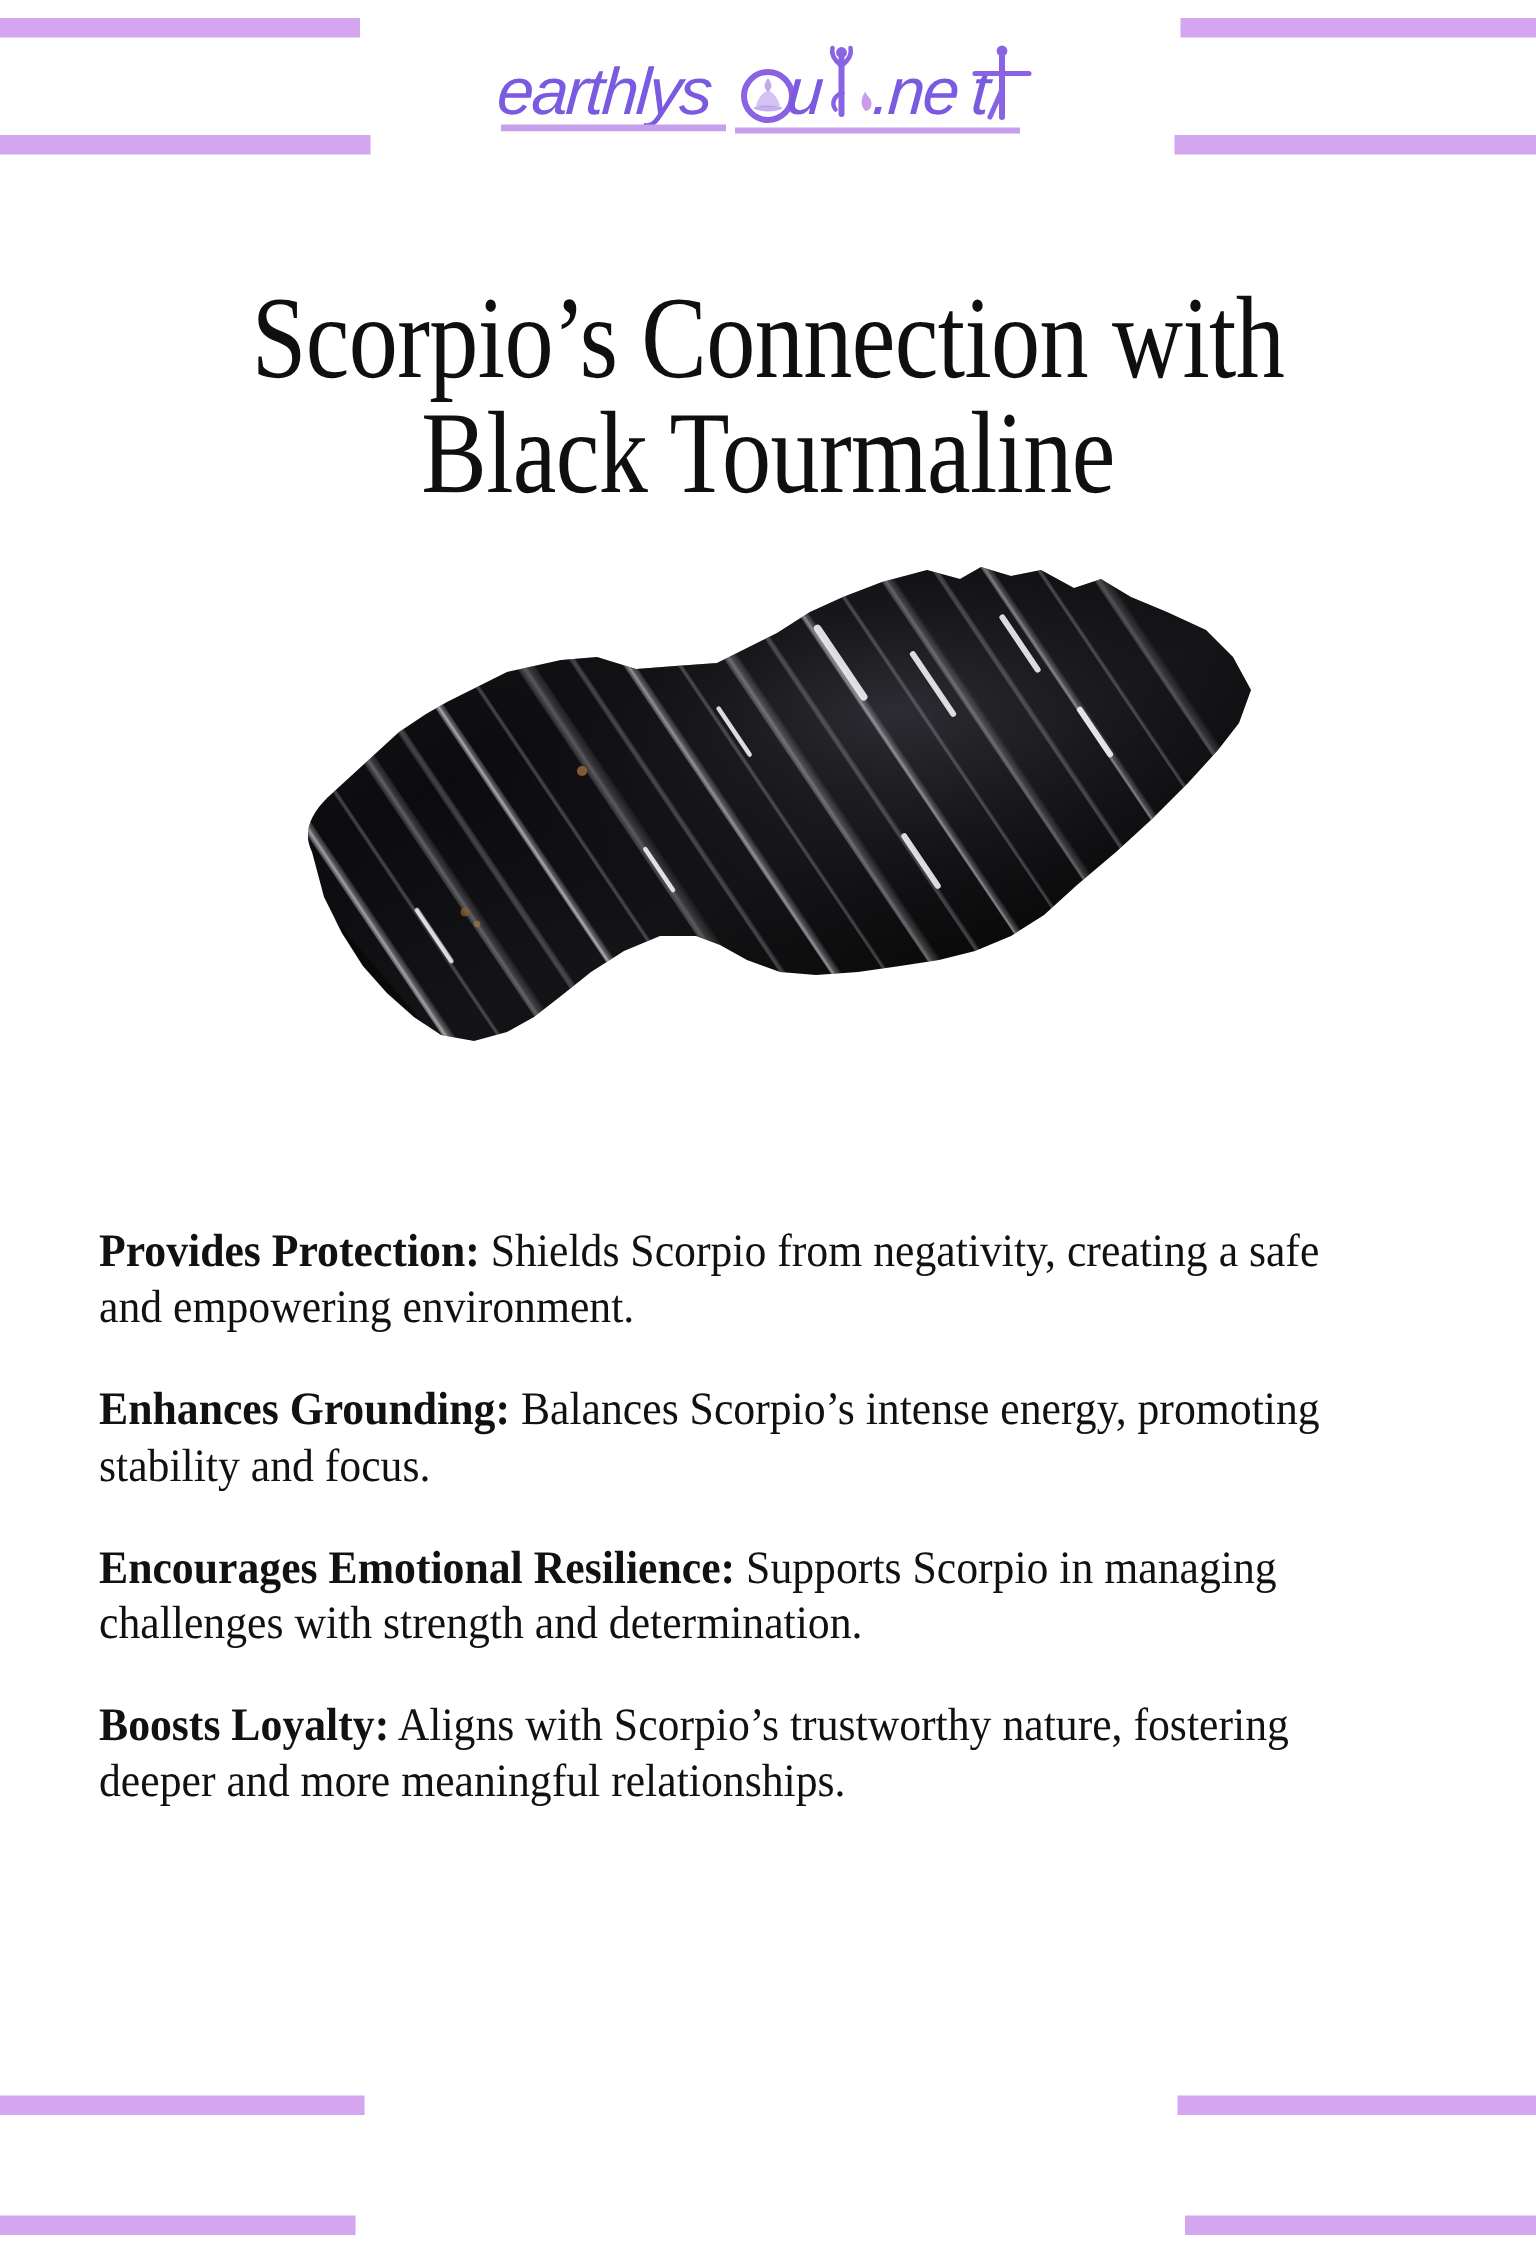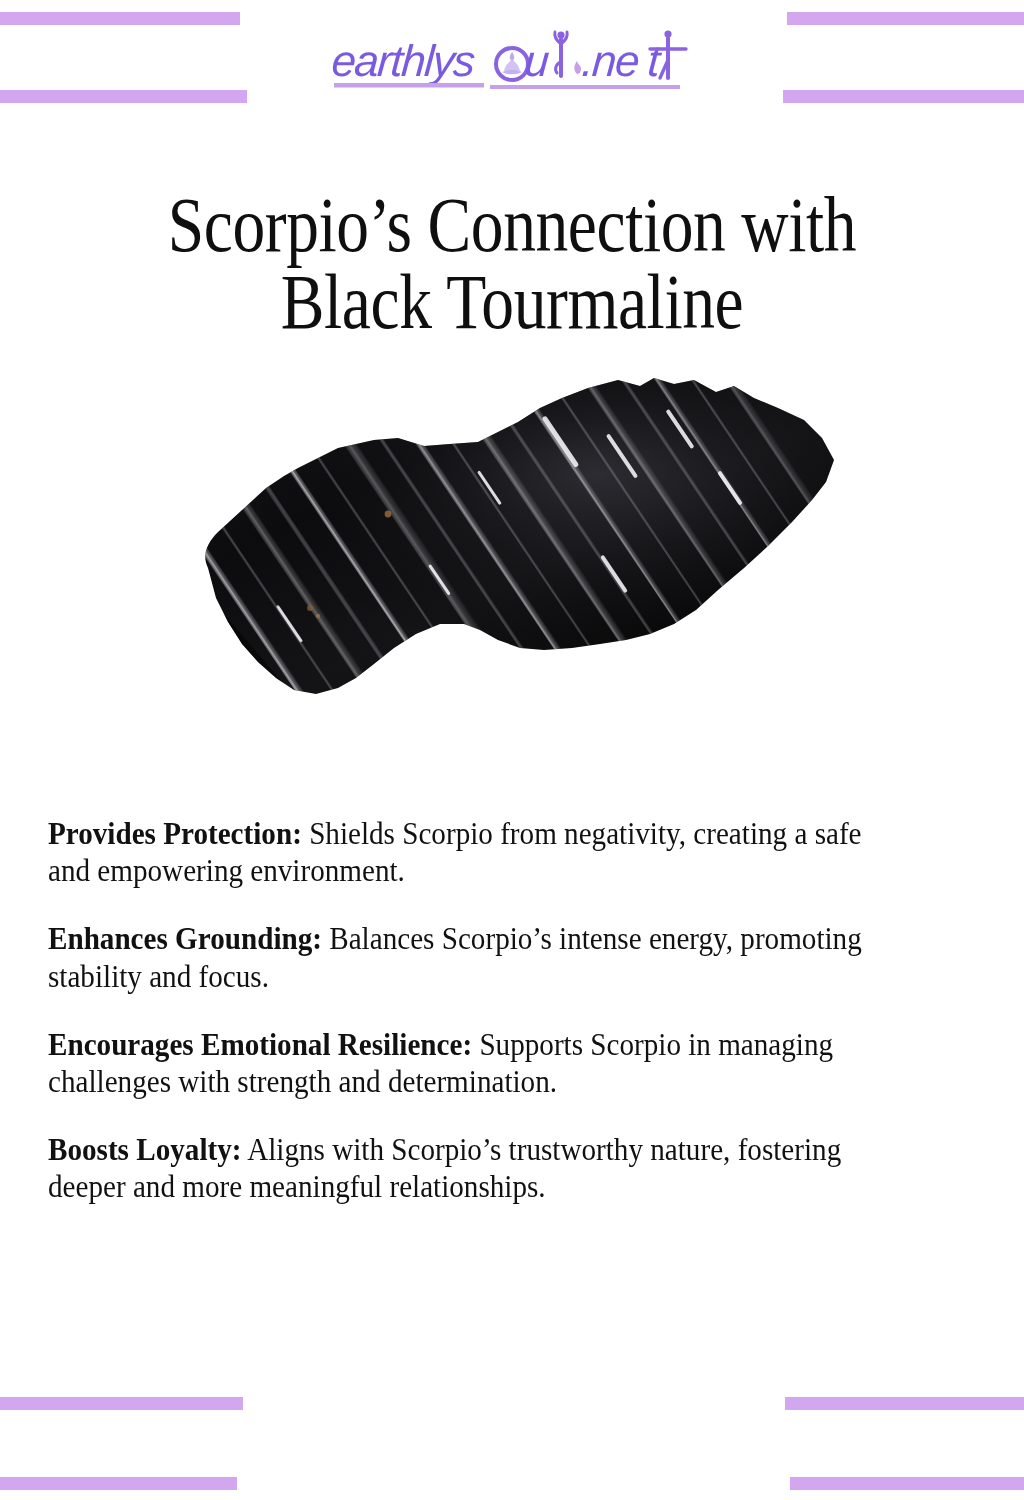--- a/index.html
+++ b/index.html
@@ -67,21 +67,21 @@
     left: 188px;
     top: 372px;
     width: 660px;
     height: 340px;
   }
   .crystal-svg { display: block; width: 660px; height: 340px; }
 
   
   .content {
     position: absolute;
-    left: 48px;
+    left: 66px;
     top: 784px;
     width: 900px;
   }
   .point {
     color: #121111;
     font-family: "Liberation Serif", serif;
     font-size: 31px;
     line-height: 1.20;
     margin-bottom: 30px;
     transform: scaleX(0.94);

